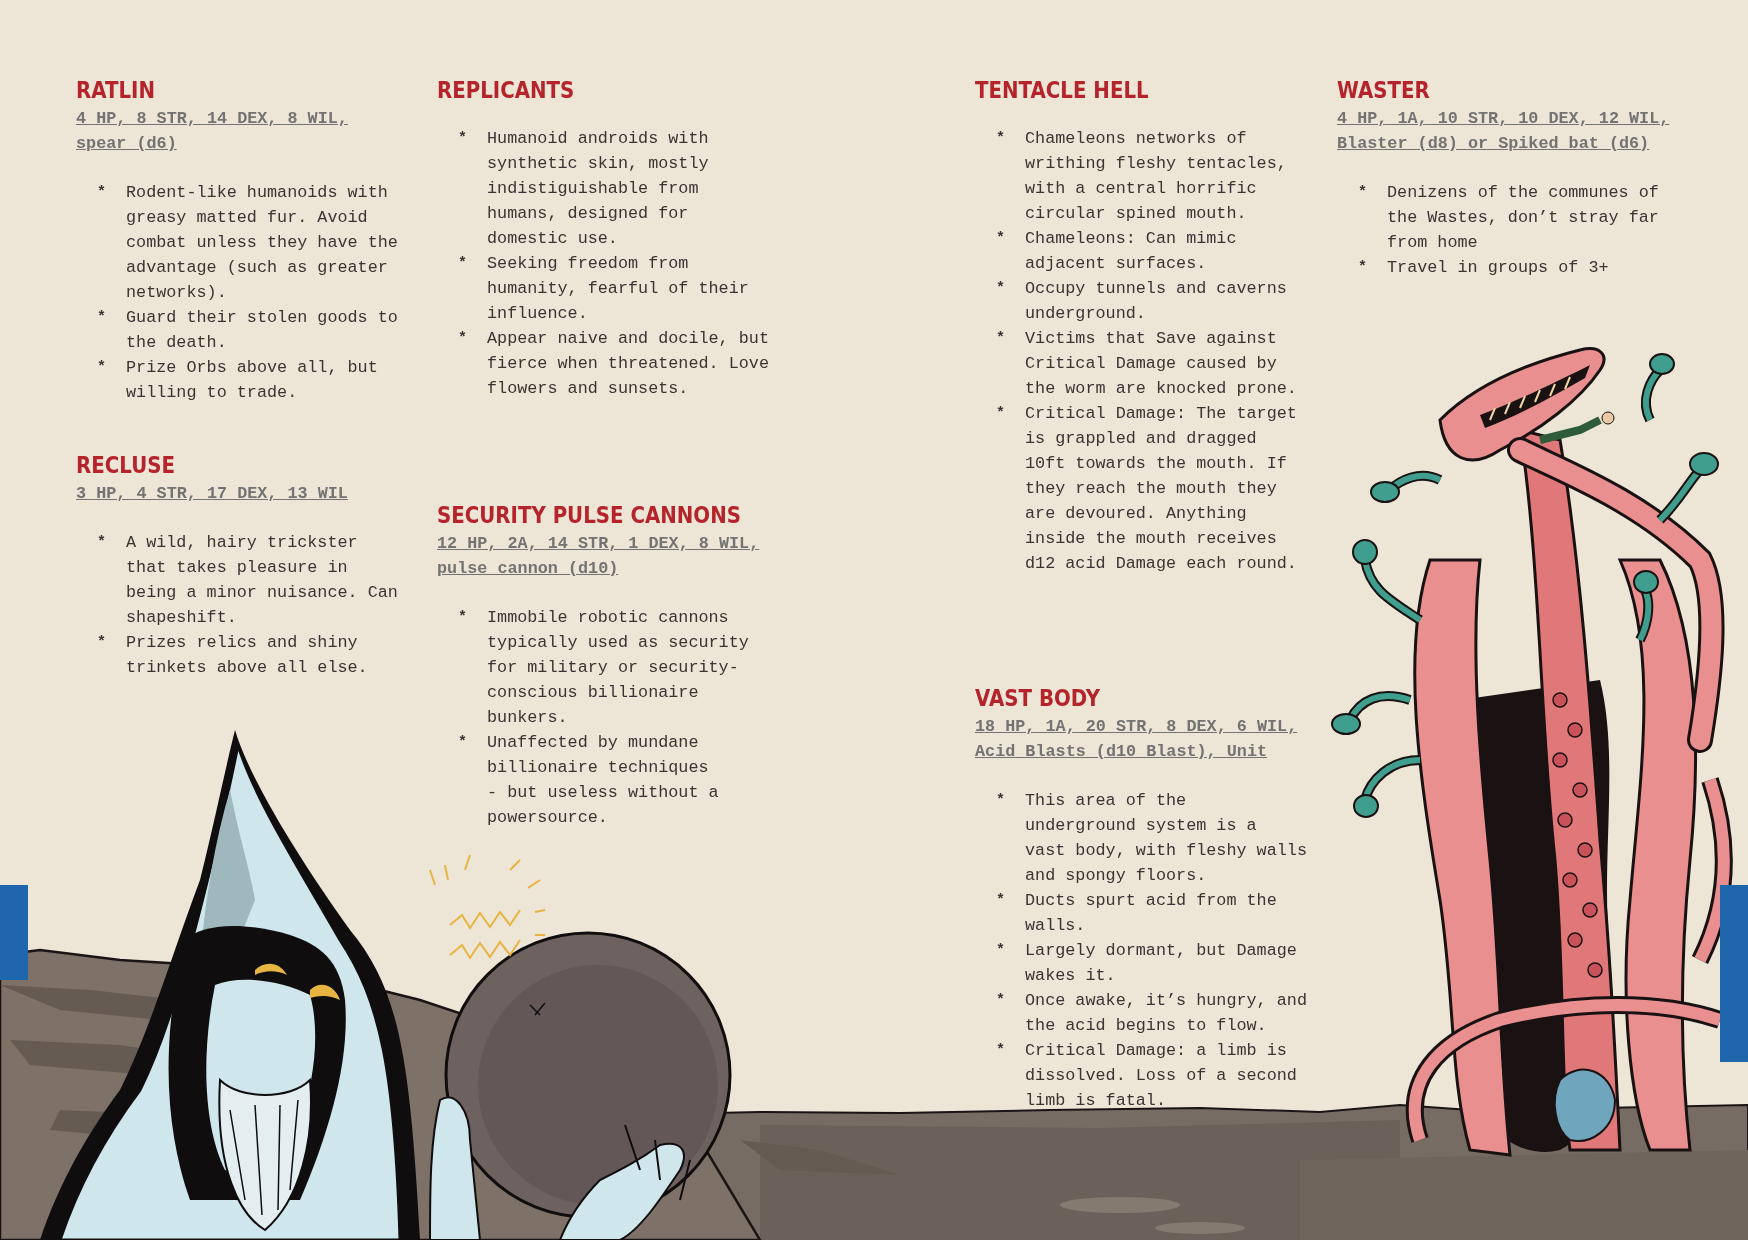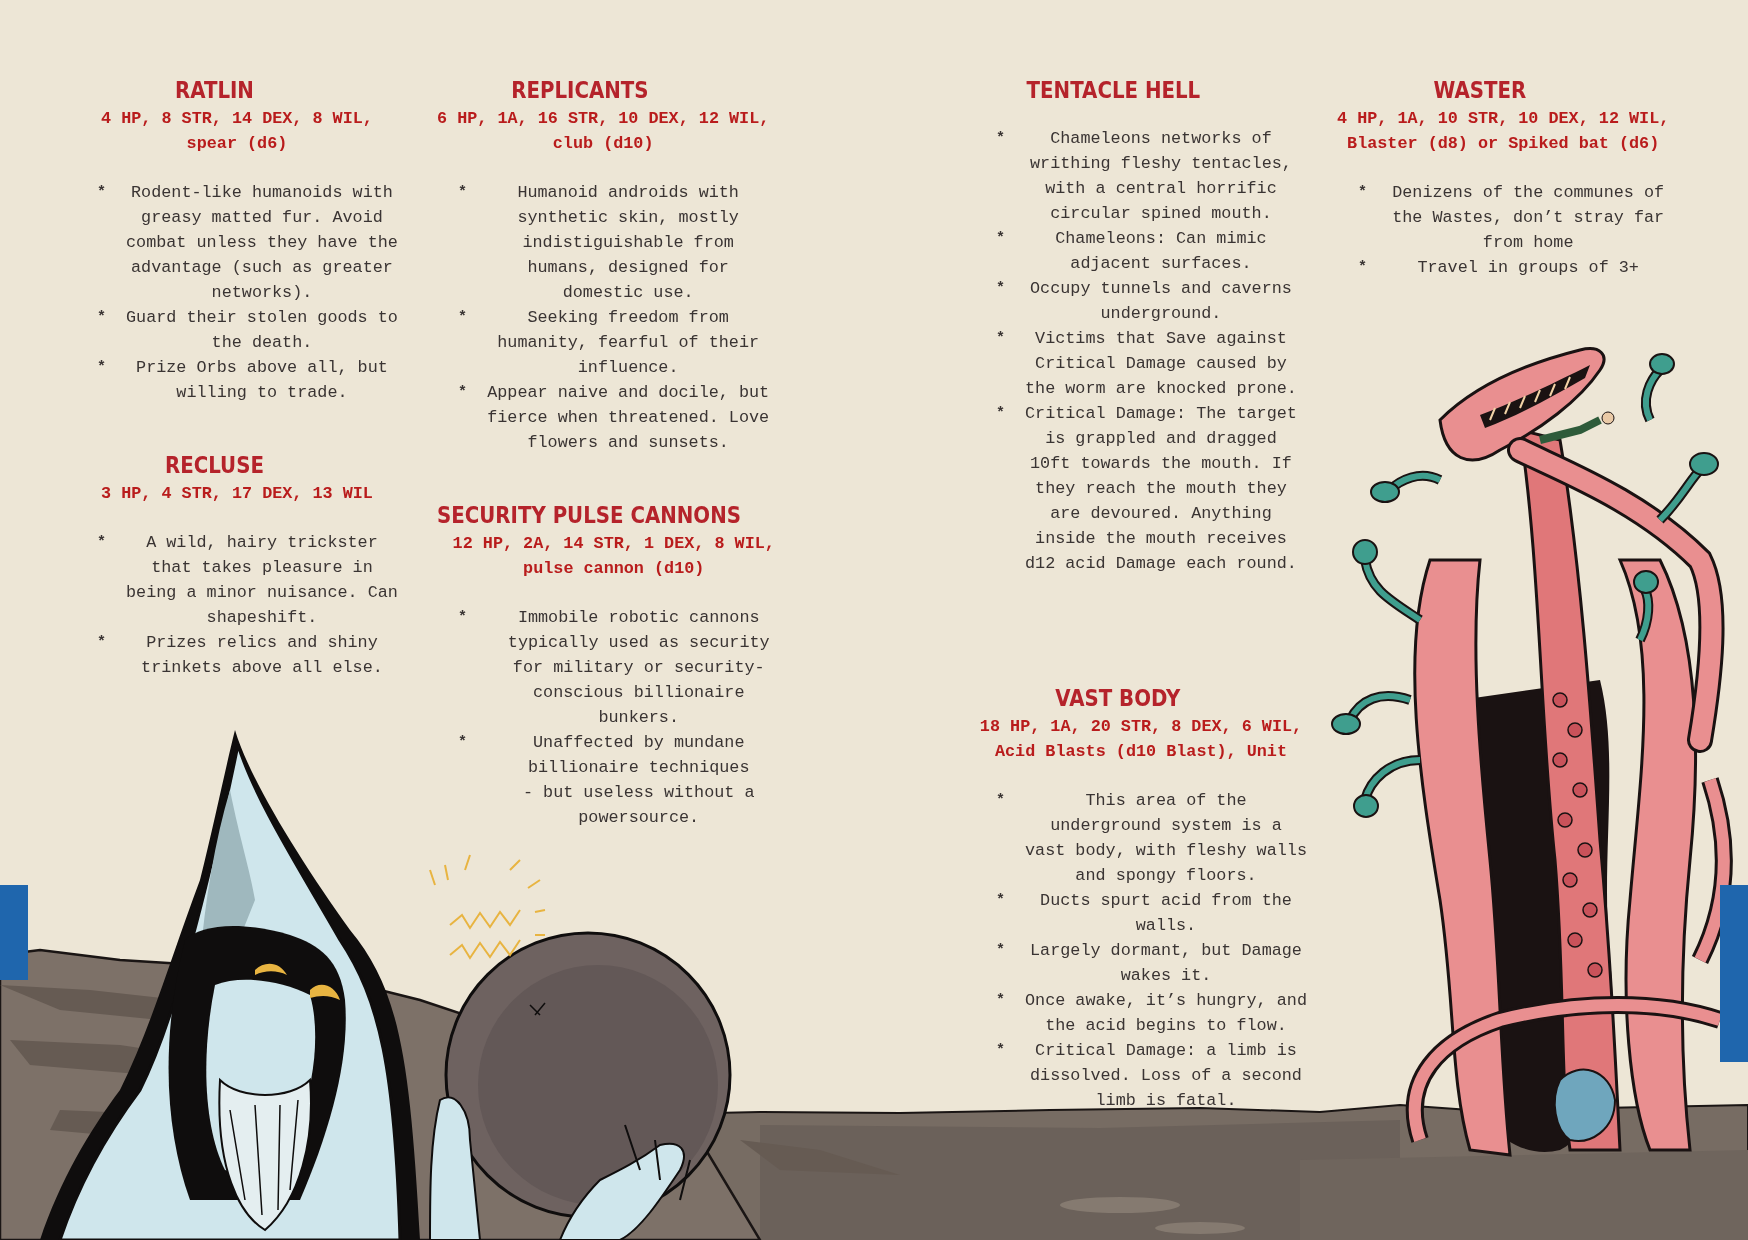--- a/index.html
+++ b/index.html
@@ -3,42 +3,43 @@
 <meta charset="utf-8">
 <style>
   html, body { margin:0; padding:0; }
   body {
     width:1748px; height:1240px; overflow:hidden; position:relative;
     background:#ede6d6;
     font-family:"Liberation Mono", "DejaVu Sans Mono", monospace;
     color:#3a3433;
   }
   .art { position:absolute; left:0; top:0; width:1748px; height:1240px; z-index:0; }
-  .entry { position:absolute; z-index:2;text-align:center; }
+  .entry { position:absolute; z-index:2; }
   .title {
     font-family:"DejaVu Sans", sans-serif;
     font-weight:bold;
     font-size:23px;
     letter-spacing:0px;
     color:#b5232b;
     text-transform:uppercase;
     line-height:24px;
     margin:0;
     transform:scaleX(0.86);
     transform-origin:left center;
     white-space:nowrap;
   }
   .stats {
     font-family:"Liberation Mono", "DejaVu Sans Mono", monospace;
     font-weight:bold;
     font-size:16.8px;
     line-height:25px;
     margin:4px 0 0 0;
     white-space:pre;
-    color:#b91c1c;
+    color:#737373;
+    text-decoration:underline;
   }
   ul.bullets { list-style:none; margin:24px 0 0 0; padding:0 0 0 21px; }
   ul.bullets li {
     position:relative; padding-left:29px;
     font-size:16.8px; line-height:25px; white-space:pre;
   }
   ul.bullets li .star {
     position:absolute; left:0; top:0; font-weight:bold; font-size:15px;
   }
   .tab { position:absolute; background:#1f66ad; z-index:3; }
@@ -192,22 +193,20 @@
 <span>that takes pleasure in</span>
 <span>being a minor nuisance. Can</span>
 <span>shapeshift.</span></li>
     <li><span class="star">*</span><span>Prizes relics and shiny</span>
 <span>trinkets above all else.</span></li>
   </ul>
 </section>
 
 <section class="entry" style="left:437px; top:78px;">
   <h2 class="title">Replicants</h2>
-  <div class="stats"><span>6 HP, 1A, 16 STR, 10 DEX, 12 WIL,</span>
-<span>club (d10)</span></div>
   <ul class="bullets">
     <li><span class="star">*</span><span>Humanoid androids with</span>
 <span>synthetic skin, mostly</span>
 <span>indistiguishable from</span>
 <span>humans, designed for</span>
 <span>domestic use.</span></li>
     <li><span class="star">*</span><span>Seeking freedom from</span>
 <span>humanity, fearful of their</span>
 <span>influence.</span></li>
     <li><span class="star">*</span><span>Appear naive and docile, but</span>

